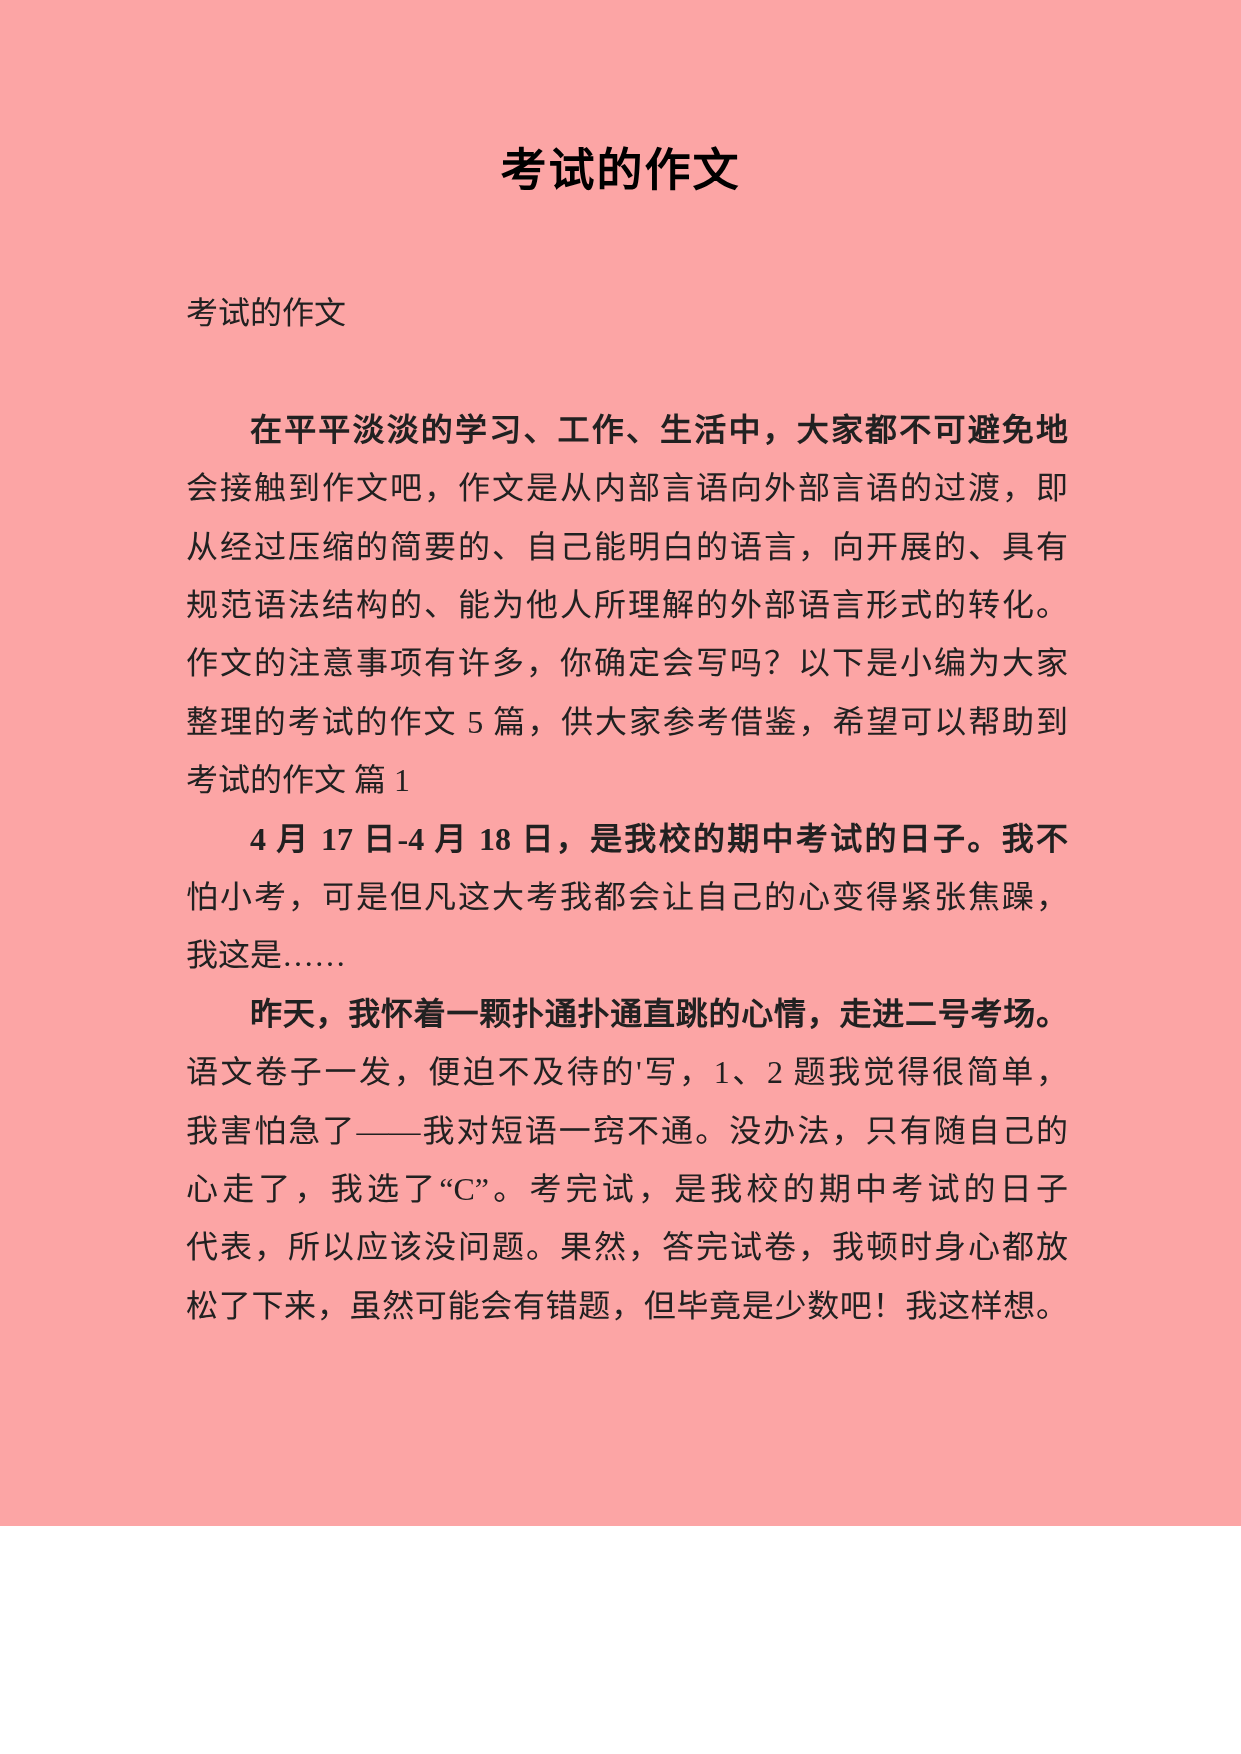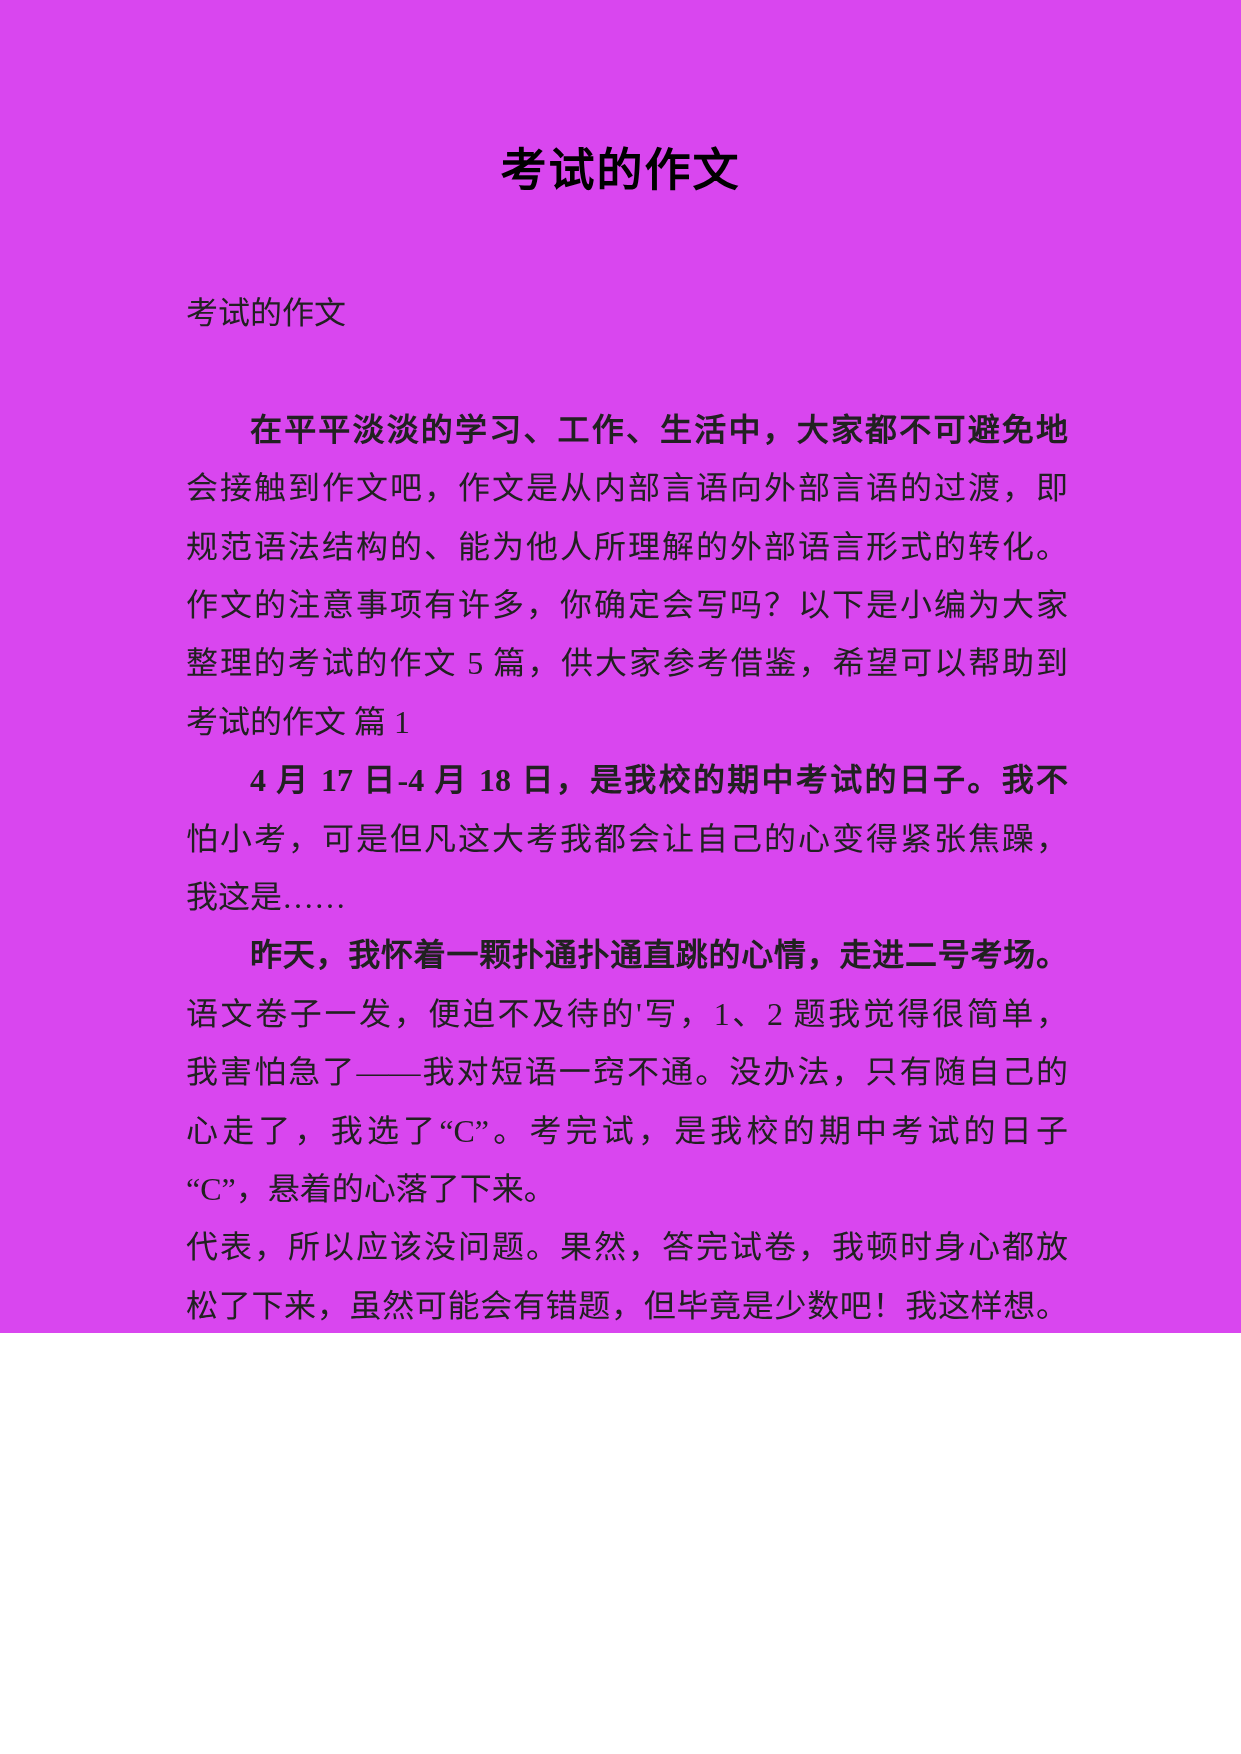--- a/index.html
+++ b/index.html
@@ -3,22 +3,22 @@
 <meta charset="utf-8">
 <style>
   html, body {
     margin: 0;
     padding: 0;
     background: #ffffff;
   }
   .page {
     position: relative;
     width: 1241px;
-    height: 1333px;
-    background: #d946ef;
+    height: 1526px;
+    background: #fca5a5;
     overflow: hidden;
     font-family: "Liberation Serif", "DejaVu Serif", serif;
   }
   .doc-title {
     position: absolute;
     top: 140px;
     left: 0;
     width: 100%;
     text-align: center;
     font-size: 46px;
@@ -59,29 +59,29 @@
 
 <div class="page">
 
   <div class="doc-title">考试的作文</div>
 
   <div class="doc-body">
     <div class="line">考试的作文</div>
     <div class="line blank"></div>
     <div class="line fill indent">在平平淡淡的学习、工作、生活中，大家都不可避免地</div>
     <div class="line fill">会接触到作文吧，作文是从内部言语向外部言语的过渡，即</div>
+    <div class="line fill">从经过压缩的简要的、自己能明白的语言，向开展的、具有</div>
     <div class="line fill">规范语法结构的、能为他人所理解的外部语言形式的转化。</div>
     <div class="line fill">作文的注意事项有许多，你确定会写吗？以下是小编为大家</div>
     <div class="line fill">整理的考试的作文 5 篇，供大家参考借鉴，希望可以帮助到</div>
     <div class="line">考试的作文 篇 1</div>
     <div class="line fill indent">4 月 17 日-4 月 18 日，是我校的期中考试的日子。我不</div>
     <div class="line fill">怕小考，可是但凡这大考我都会让自己的心变得紧张焦躁，</div>
     <div class="line">我这是……</div>
     <div class="line fill indent">昨天，我怀着一颗扑通扑通直跳的心情，走进二号考场。</div>
     <div class="line fill">语文卷子一发，便迫不及待的'写，1、2 题我觉得很简单，</div>
     <div class="line fill">我害怕急了——我对短语一窍不通。没办法，只有随自己的</div>
     <div class="line fill">心走了，我选了“C”。考完试，是我校的期中考试的日子</div>
-    <div class="line">“C”，悬着的心落了下来。</div>
     <div class="line fill">代表，所以应该没问题。果然，答完试卷，我顿时身心都放</div>
     <div class="line fill">松了下来，虽然可能会有错题，但毕竟是少数吧！我这样想。</div>
   </div>
 
 </div>
 
 </body></html>

